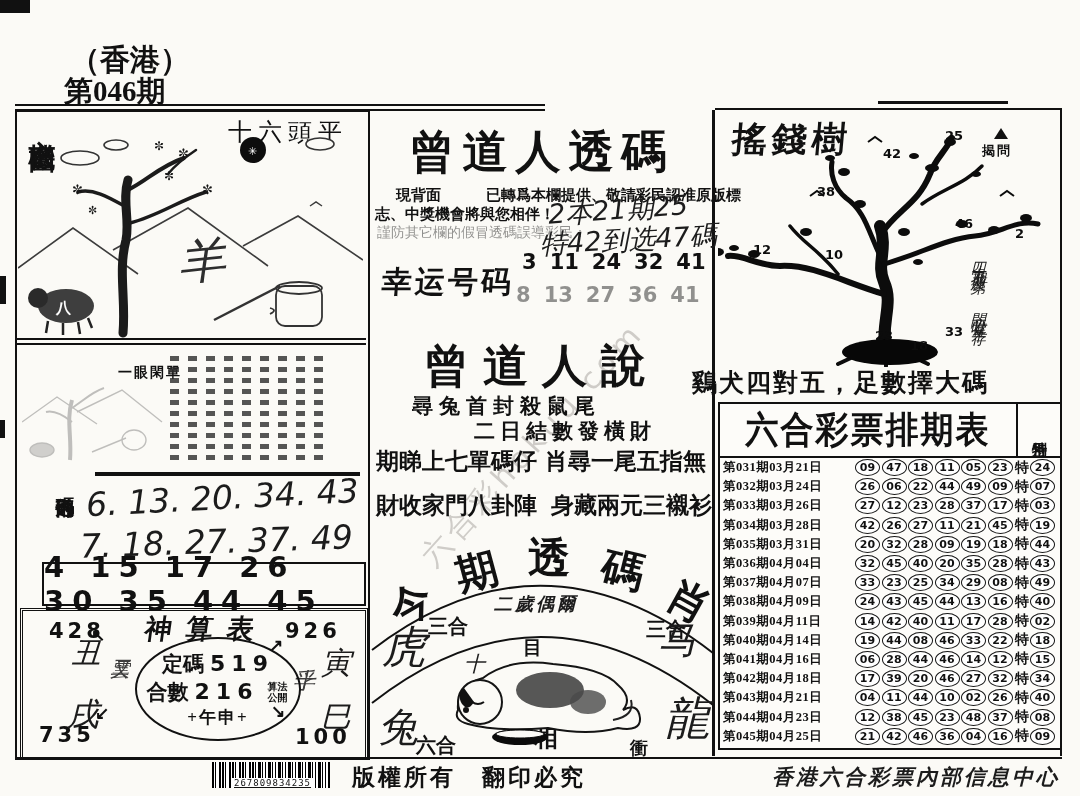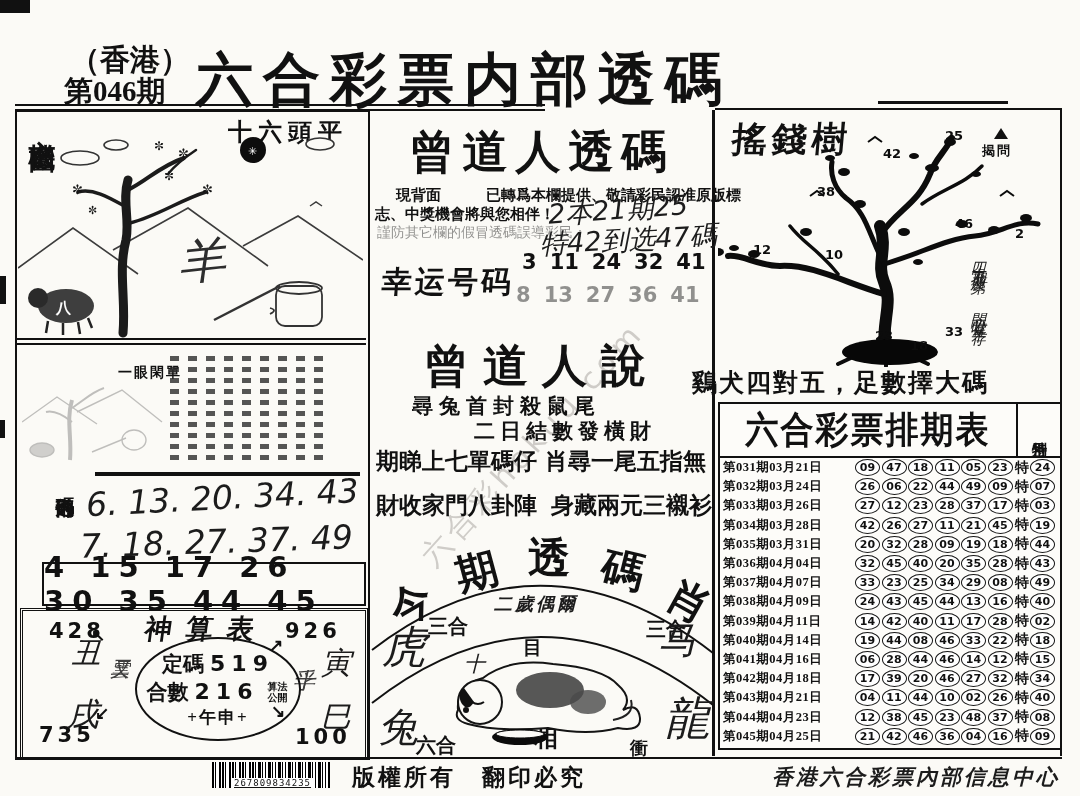--- a/index.html
+++ b/index.html
@@ -41,32 +41,31 @@
 <body>
 
 <div id="page">
 
   <div class="abs rule" style="left:0;top:0;width:30px;height:13px;"></div>
   <div class="abs rule" style="left:0;top:276px;width:6px;height:28px;"></div>
   <div class="abs rule" style="left:0;top:420px;width:5px;height:18px;"></div>
 
   <div class="abs cjk" style="left:70px;top:40px;font-size:30px;font-weight:600;">（香港）</div>
   <div class="abs cjk" style="left:64px;top:72px;font-size:29px;font-weight:800;">第046期</div>
-  <div class="abs cjk" style="left:196px;top:42px;font-size:57px;font-weight:800;letter-spacing:10px;">六合彩票内部透碼</div>
   <div class="abs rule" style="left:878px;top:101px;width:130px;height:3px;"></div>
   <div class="abs dbl" style="left:15px;top:104px;width:530px;"></div>
 
   <div class="abs box" style="left:15px;top:110px;width:351px;height:646px;border-width:2px;"></div>
   <div class="abs rule" style="left:712px;top:110px;width:3px;height:646px;"></div>
   <div class="abs rule" style="left:715px;top:108px;width:347px;height:2px;"></div>
   <div class="abs rule" style="left:1060px;top:108px;width:2px;height:648px;"></div>
   <div class="abs rule" style="left:15px;top:757px;width:1047px;height:2px;"></div>
 
   <div class="abs vtext cjk" style="left:24px;top:118px;font-size:27px;font-weight:800;letter-spacing:4px;">玄機圖</div>
-  <div class="abs cjk" style="left:228px;top:116px;font-size:24px;font-weight:700;letter-spacing:6px;">十六頭平</div>
+  <div class="abs cjk" style="left:228px;top:116px;font-size:24px;font-weight:400;letter-spacing:6px;">十六頭平</div>
 
   <svg class="abs" style="left:18px;top:128px;" width="345" height="210" viewBox="0 0 345 210">
     <g fill="none" stroke="#3c3c3c" stroke-width="1.6">
       <path d="M0,140 L55,100 L120,146"></path>
       <path d="M95,122 L170,80 L250,138"></path>
       <path d="M225,118 L280,88 L345,132"></path>
       <ellipse cx="62" cy="30" rx="19" ry="7" fill="#fbfaf6" stroke="#333"></ellipse>
       <ellipse cx="98" cy="17" rx="12" ry="5" fill="#fbfaf6" stroke="#333"></ellipse>
       <ellipse cx="302" cy="16" rx="14" ry="6" fill="#fbfaf6" stroke="#333"></ellipse>
       <path d="M292,78 l6,-4 l6,4" stroke-width="1.5"></path>

